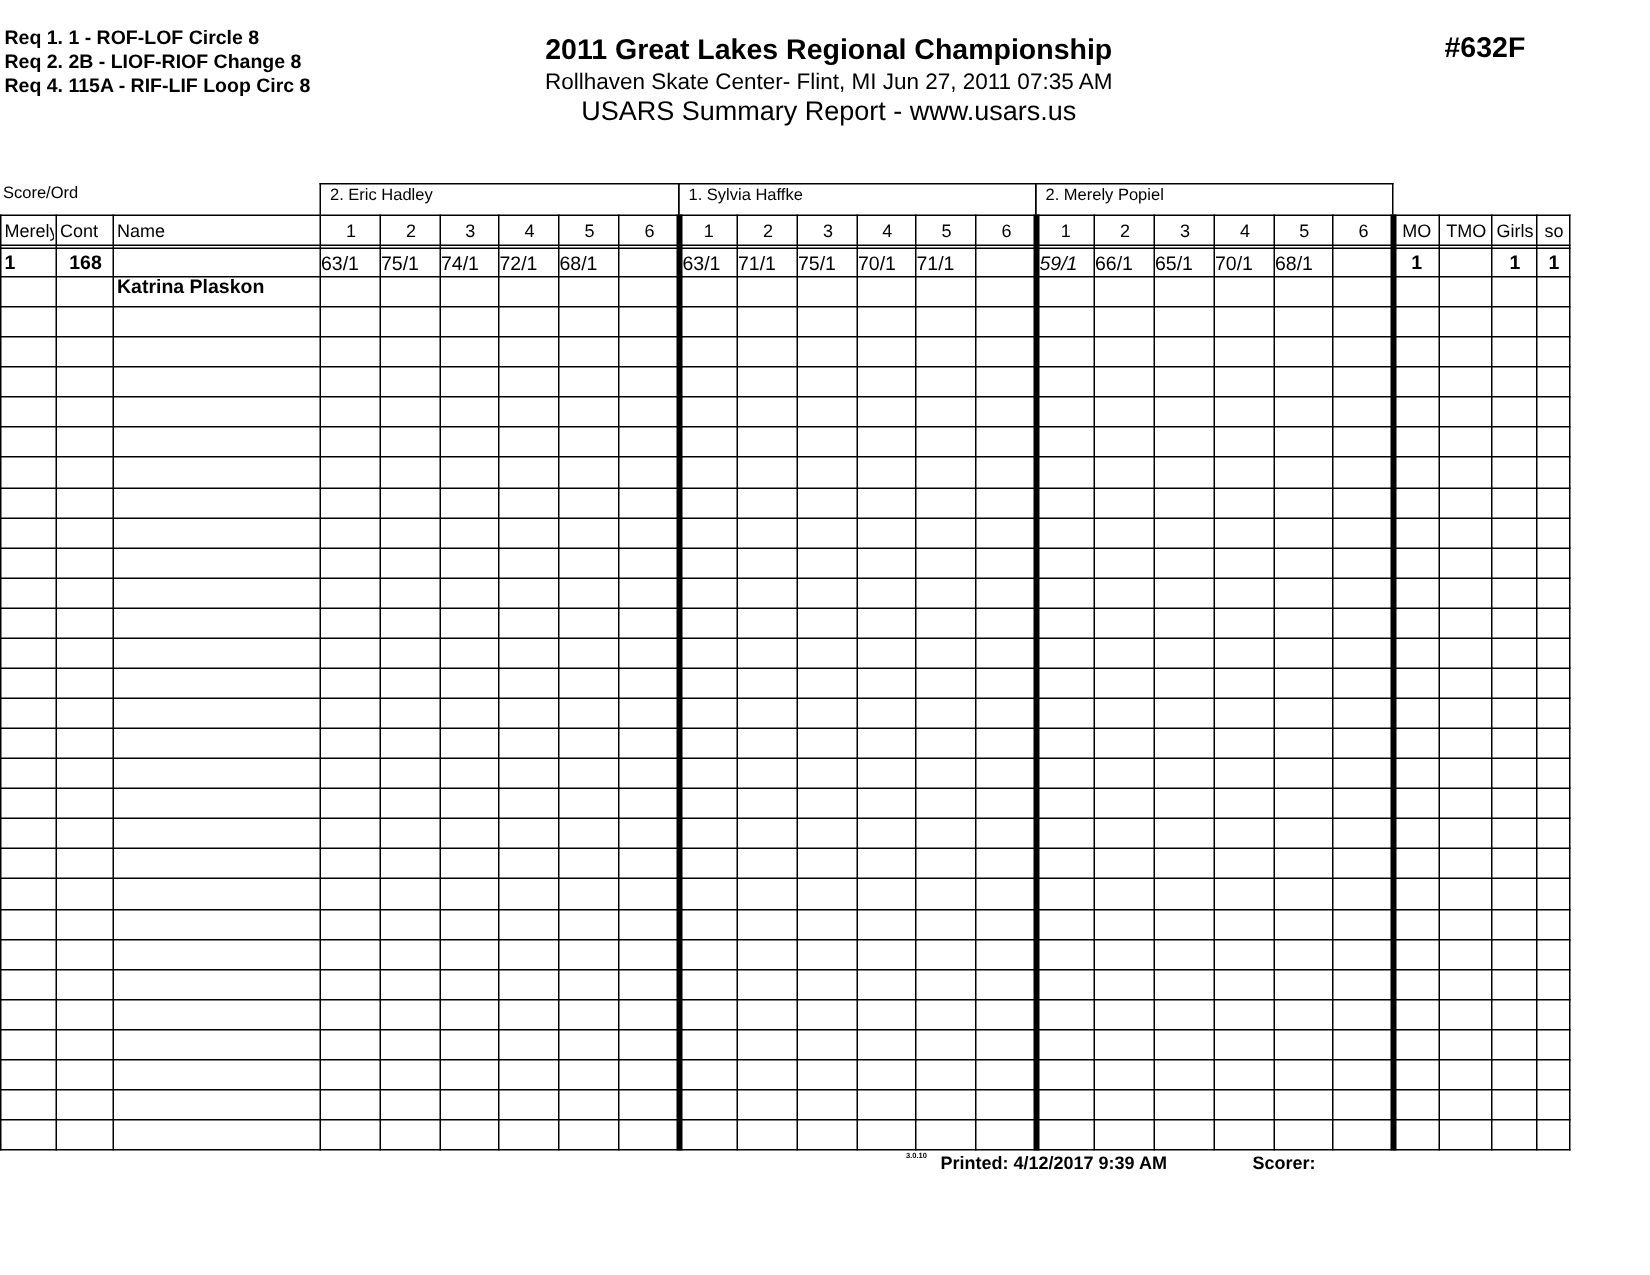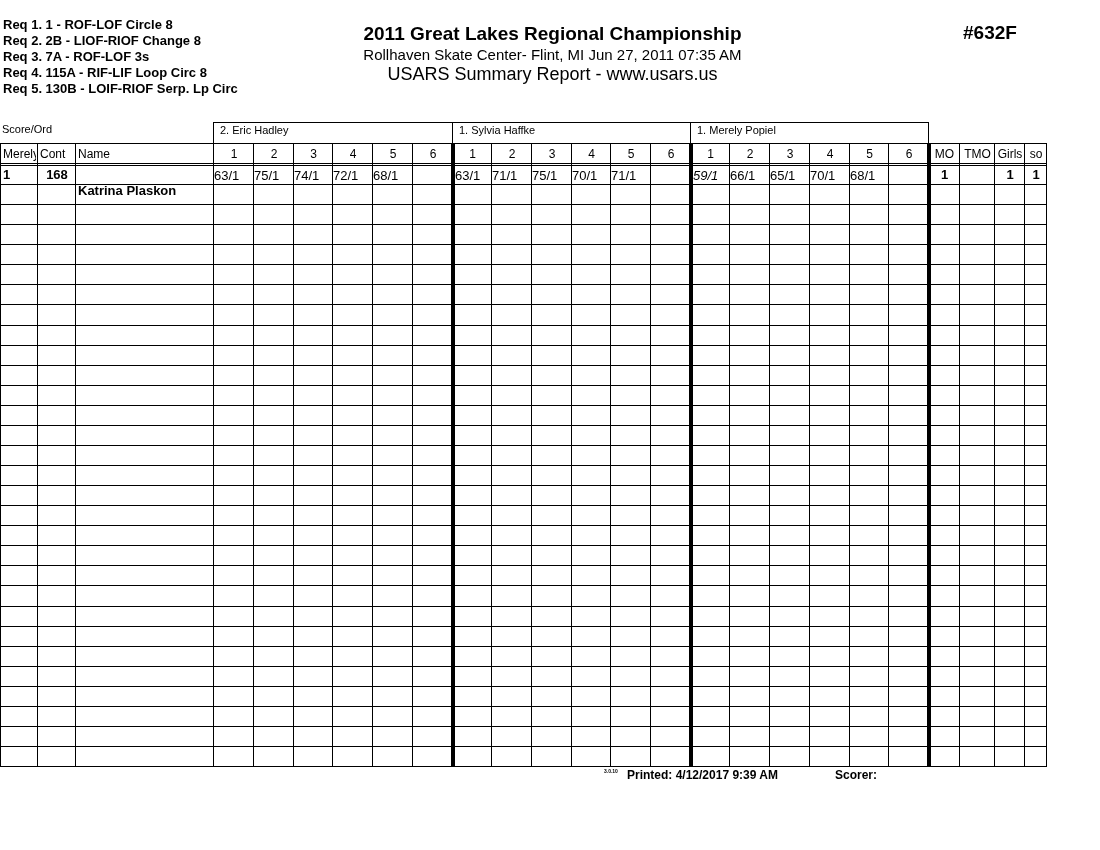--- a/index.html
+++ b/index.html
@@ -24,43 +24,41 @@
     .footer-ver { position: absolute; left: 604px; top: 768px; font-size: 5px; font-weight: bold; }
     .footer-printed { position: absolute; left: 627px; top: 768px; font-size: 12px; font-weight: bold; }
     .footer-scorer { position: absolute; left: 835px; top: 768px; font-size: 12px; font-weight: bold; text-align: right; }
   </style>
 </head>
 <body>
 
 <div class="reqs">
   <div>Req  1.  1 - ROF-LOF Circle 8</div>
   <div>Req  2.  2B - LIOF-RIOF Change 8</div>
-  <div>Req  3.  7A - ROF-LOF 3s</div>
   <div>Req  4.  115A - RIF-LIF Loop Circ 8</div>
-  <div>Req  5.  130B - LOIF-RIOF Serp. Lp Circ</div>
 </div>
 
 <div class="title-block">
   <div class="t1">2011 Great Lakes Regional Championship</div>
   <div class="t2">Rollhaven Skate Center- Flint, MI  Jun 27, 2011  07:35 AM</div>
   <div class="t4">USARS Summary Report - www.usars.us</div>
 </div>
 
 <div class="event-no">#632F</div>
 
 <div class="score-ord">Score/Ord</div>
 
 <div class="judge-box" style="left:213px; width:240px;">
   <span>2.  Eric Hadley</span>
 </div>
 <div class="judge-box" style="left:452px; width:239px;">
   <span>1.  Sylvia  Haffke</span>
 </div>
 <div class="judge-box" style="left:690px; width:239px;">
-  <span>1.  Merely Popiel</span>
+  <span>2.  Merely Popiel</span>
 </div>
 
 <div id="grid"></div>
 
 <div class="footer-ver">3.0.10</div>
 <div class="footer-printed">Printed:  4/12/2017  9:39 AM</div>
 <div class="footer-scorer">Scorer:</div>
 
 <div class="hline" style="top: 143px; left: 0px; width: 1047px;"></div>
 <div class="hline" style="top: 163px; left: 0px; width: 1047px;"></div>

